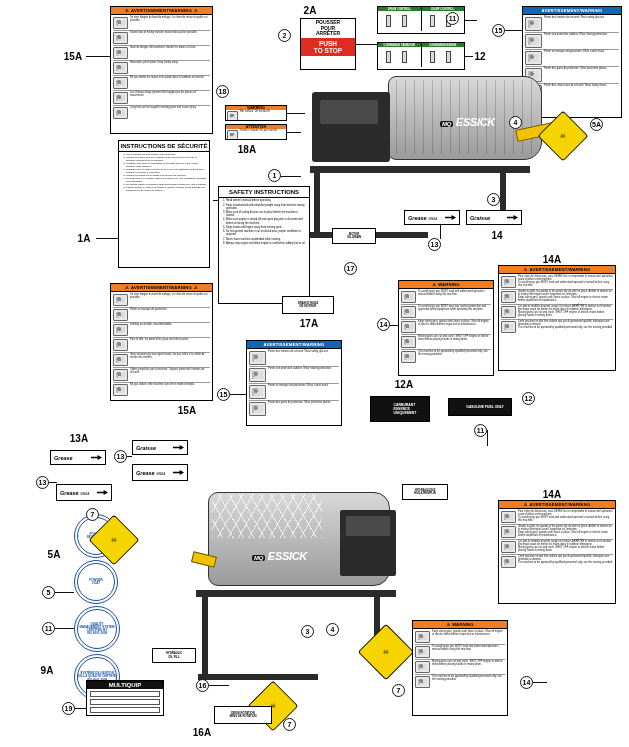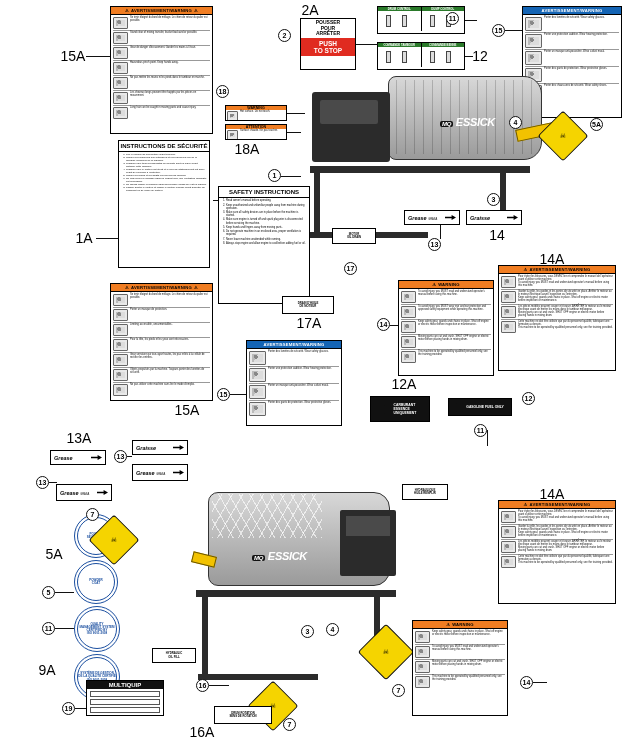--- a/index.html
+++ b/index.html
@@ -72,21 +72,21 @@
     border:1px solid #111;
     border-radius:50%;
     background:#fff;
     font-size:7px;
     font-weight:bold;
     display:flex;align-items:center;justify-content:center;
     box-sizing:border-box;
   }
   .callout.sq{
     border:none;background:transparent;border-radius:0;
-    font-size:14px;font-weight:normal;
+    font-size:10px;font-weight:bold;
   }
   
   .line{position:absolute;background:#111;}
   
   .greasebox{
     position:absolute;background:#fff;border:1px solid #000;
     display:flex;align-items:center;justify-content:space-between;
     padding:0 3px;box-sizing:border-box;
     font-size:5.5px;font-weight:bold;font-style:italic;
   }

